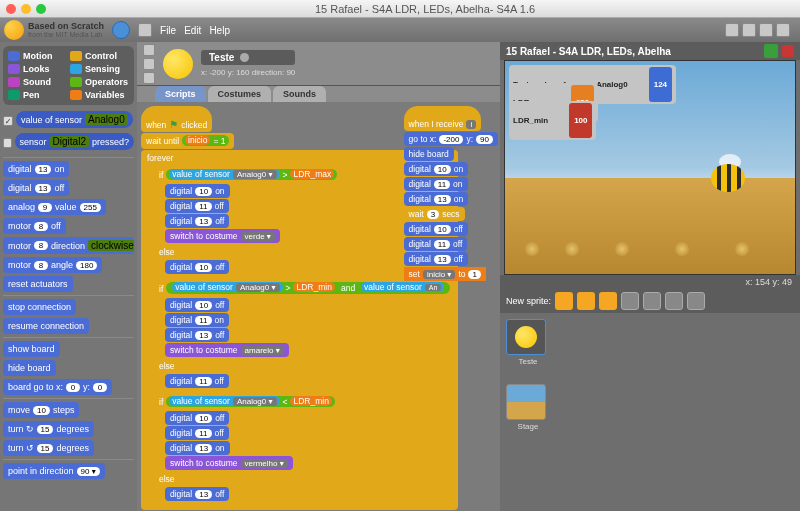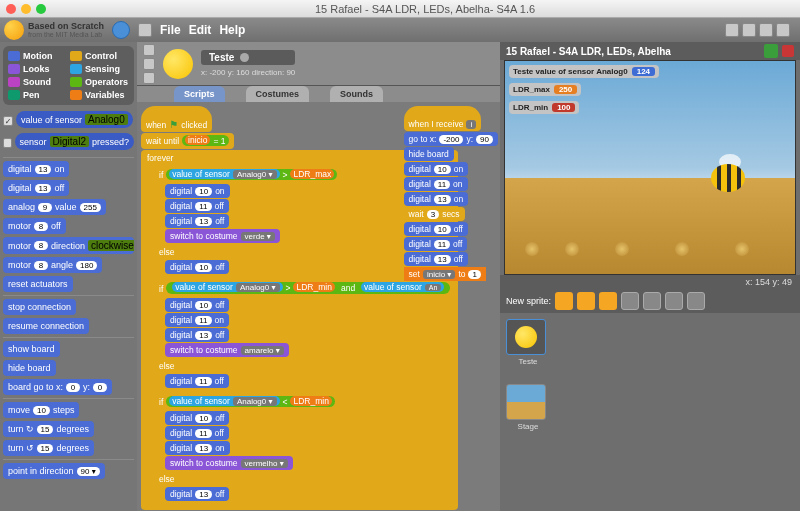--- a/index.html
+++ b/index.html
@@ -9,21 +9,21 @@
 .dot { width: 10px; height: 10px; border-radius: 50%; }
 .red { background: #ff5f56; } .yellow { background: #ffbd2e; } .green { background: #27c93f; }
 .titlebar-title { flex: 1; text-align: center; color: #555; font-size: 11px; }
 .menubar { height: 24px; background: linear-gradient(#8a8a8a,#6f6f6f); display: flex; align-items: center; padding: 12px 4px; color: #fff; gap: 8px; }
 .brand { display: flex; align-items: center; gap: 4px; }
 .brand-ball { width: 20px; height: 20px; border-radius: 50%; background: radial-gradient(circle at 30% 30%, #ffd24a, #f59e0b); }
 .brand-text { line-height: 1; }
 .brand-text .t1 { font-size: 9px; font-weight: bold; color: #333; }
 .brand-text .t2 { font-size: 7px; color: #555; }
 .globe-icon { width: 18px; height: 18px; border-radius: 50%; background: #4a90d9; border: 1px solid #2a6bb0; position: relative; }
-.menu-item { font-size: 12px; font-weight: bold; color: #fff; cursor: pointer; }
+.menu-item { font-size: 10px; font-weight: normal; color: #fff; cursor: pointer; }
 .tool-ico { width: 14px; height: 14px; background: #c8c8c8; border: 1px solid #888; border-radius: 2px; }
 .tool-row { display: flex; gap: 3px; margin-left: auto; margin-right: 6px; }
 .main { display: flex; height: 469px; justify-content: flex-end; }
 .palette { width: 137px; background: #767676; display: flex; flex-direction: column; padding: 4px 3px; }
 .cat-grid { display: grid; grid-template-columns: 1fr 1fr; gap: 3px; background: #5e5e5e; padding: 5px; border-radius: 6px; margin-bottom: 6px; }
 .cat { display: flex; align-items: center; gap: 3px; color: #fff; font-size: 9px; font-weight: bold; cursor: pointer; }
 .cat-swatch { width: 12px; height: 10px; border-radius: 2px; }
 .palette-blocks { flex: 1; overflow: hidden; }
 .pblock { background: #4a6cd4; color: #fff; font-size: 9px; padding: 3px 5px; border-radius: 4px; margin-bottom: 3px; display: flex; align-items: center; gap: 3px; width: fit-content; max-width: 100%; white-space: nowrap; }
 .pblock .slot { background: #fff; color: #000; border-radius: 8px; padding: 0 4px; font-size: 8px; min-width: 14px; text-align: center; }
@@ -32,21 +32,21 @@
 .check { width: 10px; height: 10px; background: #ddd; border: 1px solid #888; border-radius: 2px; display: inline-flex; align-items: center; justify-content: center; font-size: 8px; color: #333; }
 .divider { height: 1px; background: #8a8a8a; margin: 3px 0; }
 .center { flex: 1; background: #7a7a7a; display: flex; flex-direction: column; }
 .sprite-header { height: 44px; background: #8c8c8c; display: flex; align-items: center; padding: 4px 6px; gap: 8px; border-bottom: 1px solid #555; }
 .header-left-ico { display: flex; flex-direction: column; gap: 2px; }
 .sprite-icon { width: 30px; height: 30px; border-radius: 50%; background: radial-gradient(circle at 35% 35%, #ffe766, #f9c300); }
 .sprite-meta-name { background: #5b5b5b; color: #fff; padding: 2px 8px; border-radius: 3px; font-weight: bold; font-size: 10px; display: flex; gap: 6px; align-items: center; }
 .lock-ico { width: 9px; height: 9px; background: #aaa; border-radius: 50%; }
 .sprite-meta-pos { color: #ddd; font-size: 8px; margin-top: 3px; }
 .tabs { display: flex; gap: 2px; padding: 0 18px; background: #8c8c8c; }
-.tab { background: #b0b0b0; color: #333; font-size: 9px; font-weight: bold; padding: 3px 10px; border-radius: 6px 6px 0 0; cursor: pointer; margin-left: 19px; }
+.tab { background: #b0b0b0; color: #333; font-size: 9px; font-weight: bold; padding: 3px 10px; border-radius: 6px 6px 0 0; cursor: pointer; }
 .tab.active { background: #7895c9; color: #fff; }
 .script-area { flex: 1; background: #7b7b7b; padding: 6px; overflow: hidden; position: relative; }
 .stack { position: absolute; }
 .blk { color: #fff; font-size: 8.5px; padding: 2px 5px; border-radius: 4px; display: flex; align-items: center; gap: 3px; white-space: nowrap; margin-bottom: 1px; width: fit-content; }
 .blk-hat { border-radius: 14px 14px 4px 4px; padding-top: 13px; }
 .b-control { background: #e1a91a; }
 .b-motion { background: #4a6cd4; }
 .b-look { background: #8a55d7; }
 .b-sense { background: #2ca5e2; border-radius: 10px; }
 .b-oper { background: #5cb712; border-radius: 10px; }
@@ -57,21 +57,21 @@
 .slot2 { background: #fff; color: #000; border-radius: 8px; padding: 0 4px; font-size: 8px; display: inline-block; min-width: 12px; text-align: center; }
 .slotdd { background: #777; color: #fff; border-radius: 3px; padding: 0 4px; font-size: 8px; }
 .flag { color: #3a9e3a; font-size: 10px; }
 .right { width: 300px; background: #6e6e6e; display: flex; flex-direction: column; }
 .stage-header { height: 18px; background: #5c5c5c; display: flex; align-items: center; padding: 0 6px; color: #fff; font-size: 10px; font-weight: bold; }
 .stage-header .spacer { flex: 1; }
 .flag-btn { width: 14px; height: 14px; background: #3a9e3a; border-radius: 2px; }
 .stop-btn { width: 12px; height: 12px; background: #c93636; border-radius: 2px; margin-left: 4px; }
 .stage { height: 215px; background: linear-gradient(#6ba9d6 0%, #a4c9e3 50%, #b8d4ea 55%, #d4a54a 55%, #b88830 100%); position: relative; border: 1px solid #333; margin: 0 4px; }
 .monitor { position: absolute; background: #c4c4c4; border-radius: 4px; padding: 2px 4px; font-size: 8px; display: flex; align-items: center; gap: 4px; color: #222; font-weight: bold; }
-.monitor .val { background: #3d6dd4; color: #fff; padding: 0 5px; border-radius: 3px; }
+.monitor .val { background: #3d6dd4; color: #fff; padding: 13px 5px; border-radius: 3px; margin-left: 17px; }
 .monitor.v-max .val { background: #e67e22; }
 .monitor.v-min .val { background: #c0392b; }
 .bee { position: absolute; right: 40px; top: 95px; width: 50px; height: 38px; }
 .bee-body { width: 34px; height: 28px; background: repeating-linear-gradient(90deg, #f4c20d 0 6px, #2b2b2b 6px 10px); border-radius: 50%; position: absolute; left: 6px; top: 8px; }
 .bee-wing { width: 22px; height: 16px; background: rgba(255,255,255,0.7); border-radius: 50%; position: absolute; top: -2px; left: 14px; }
 .hay { position: absolute; width: 14px; height: 14px; background: radial-gradient(#e6c36a,#b88830); border-radius: 50%; bottom: 18px; }
 .coords { background: #5c5c5c; color: #ddd; font-size: 9px; text-align: right; padding: 2px 8px; }
 .sprite-bar { background: #5c5c5c; padding: 3px 6px; display: flex; align-items: center; gap: 4px; color: #fff; font-size: 9px; }
 .sb-ico { width: 18px; height: 18px; background: #888; border: 1px solid #aaa; border-radius: 3px; }
 .star-ico { width: 18px; height: 18px; background: #f5a623; border-radius: 3px; }

